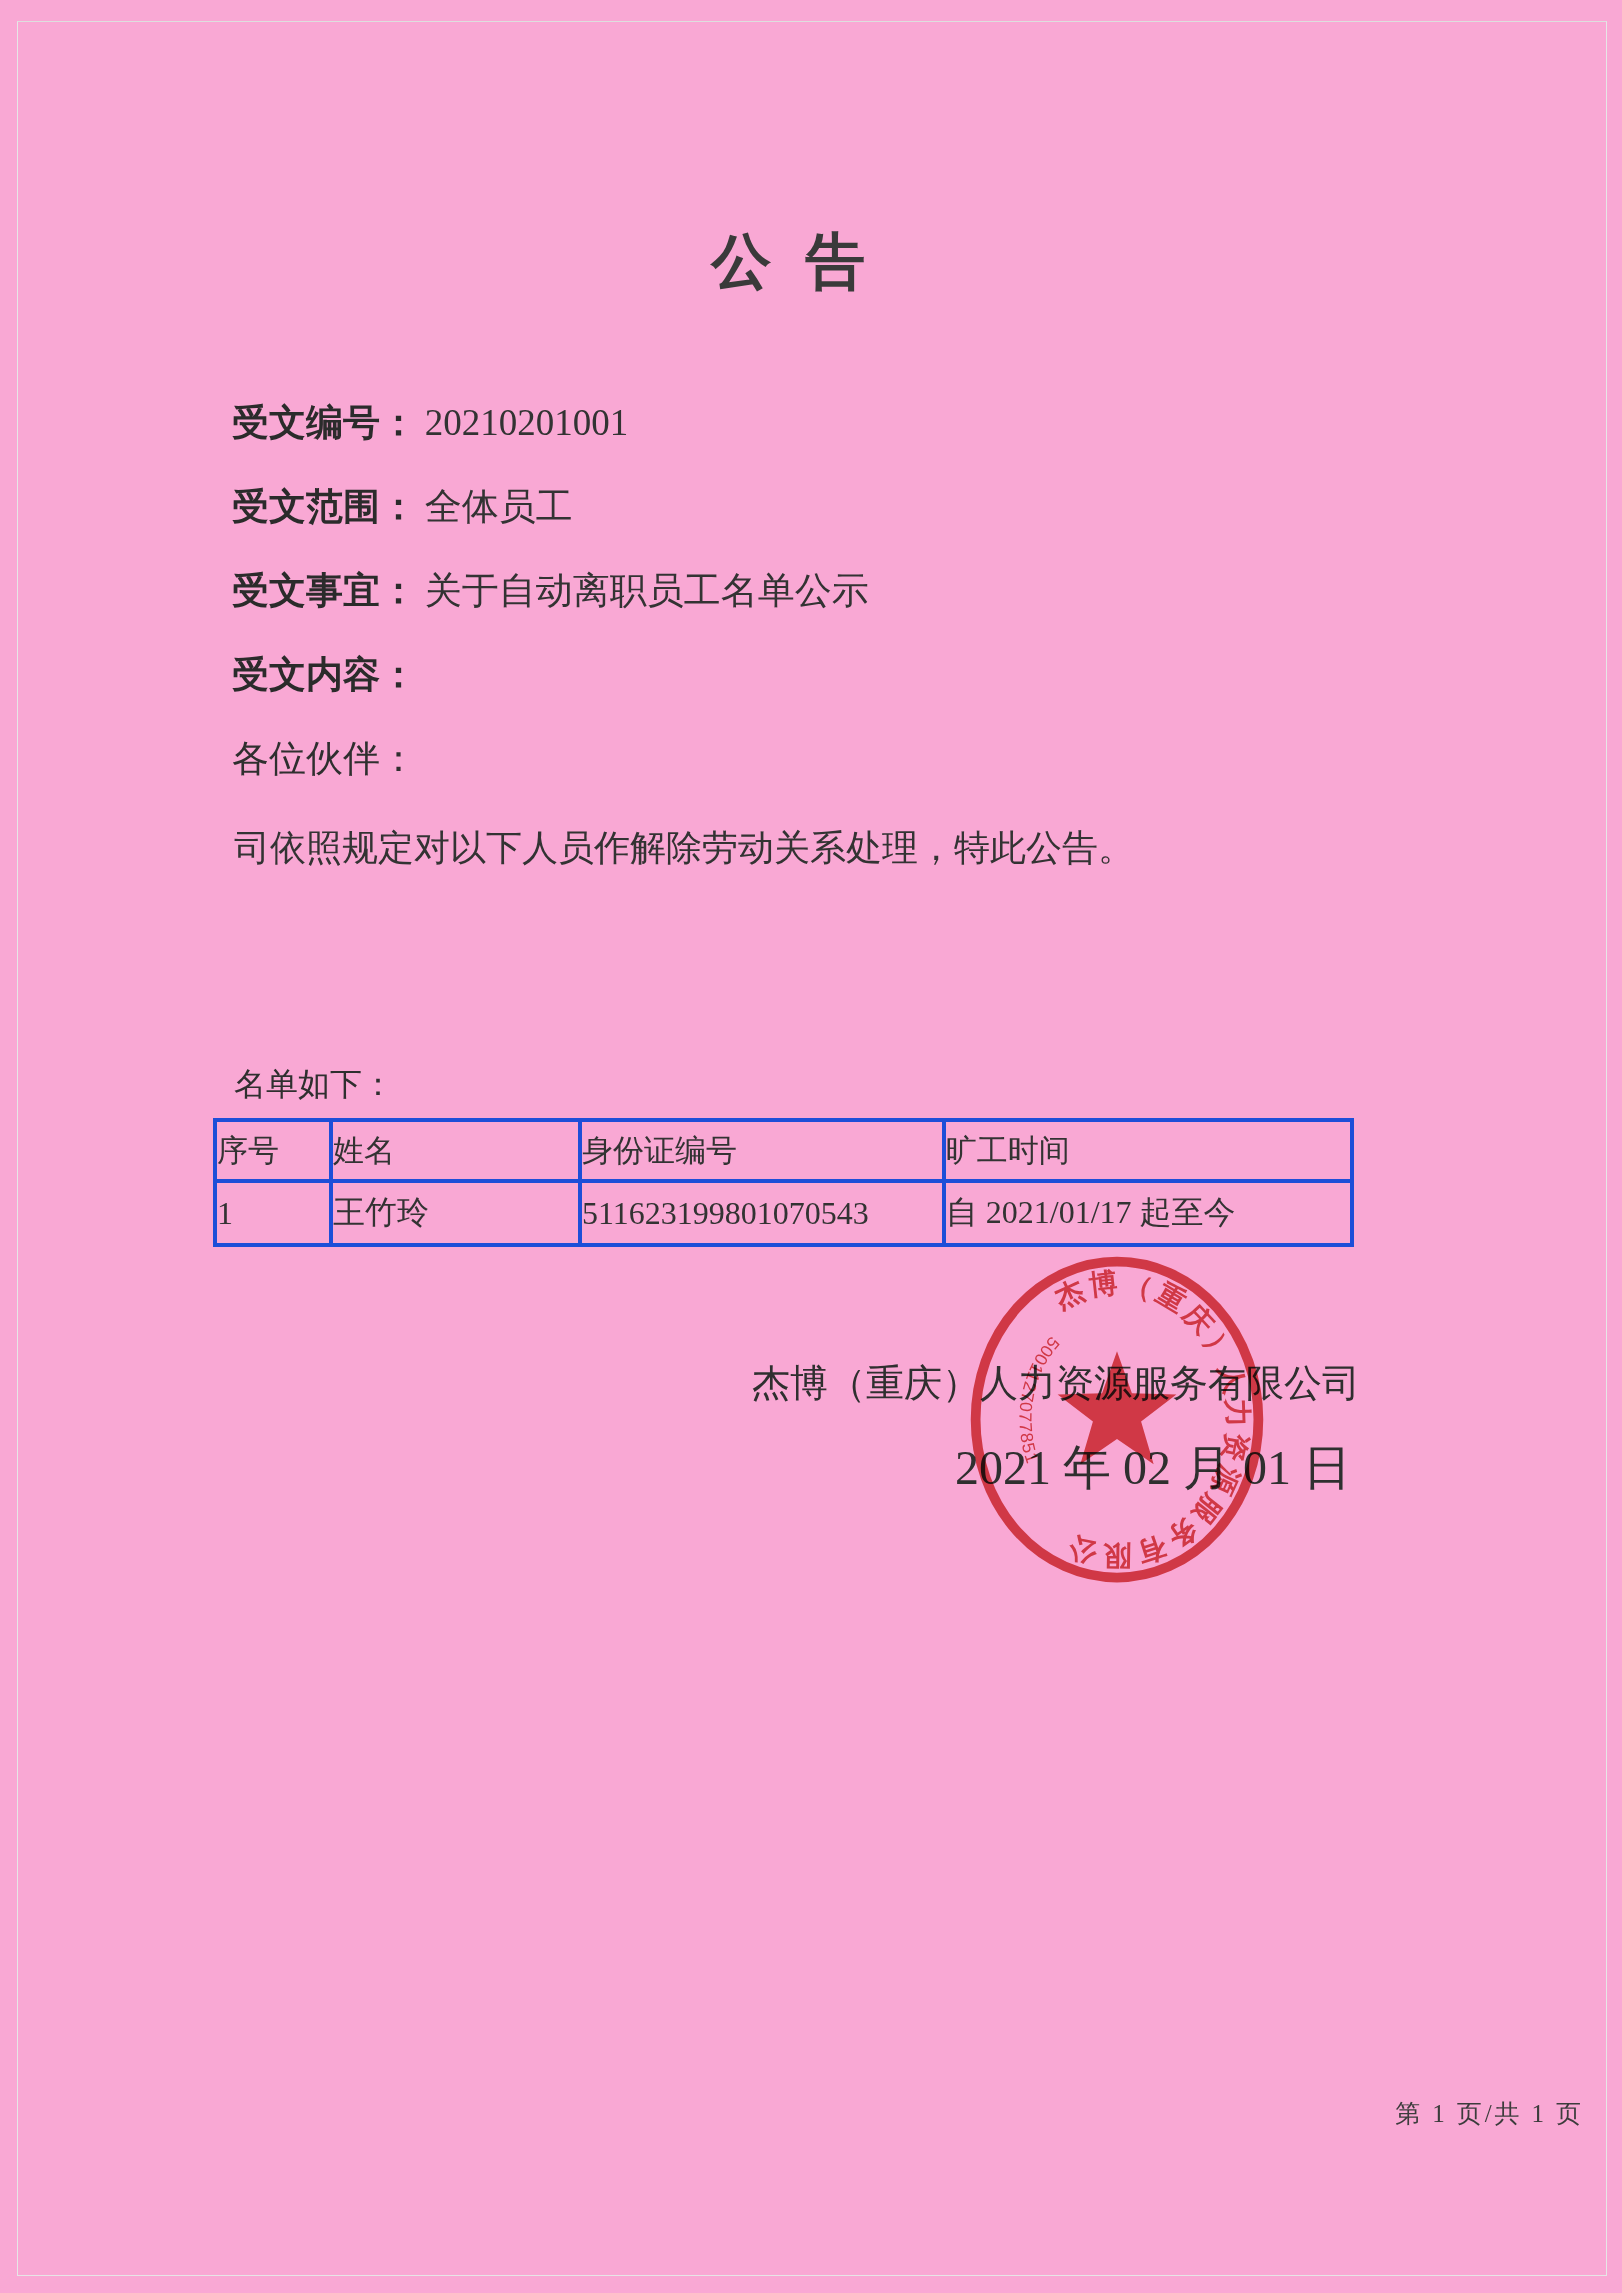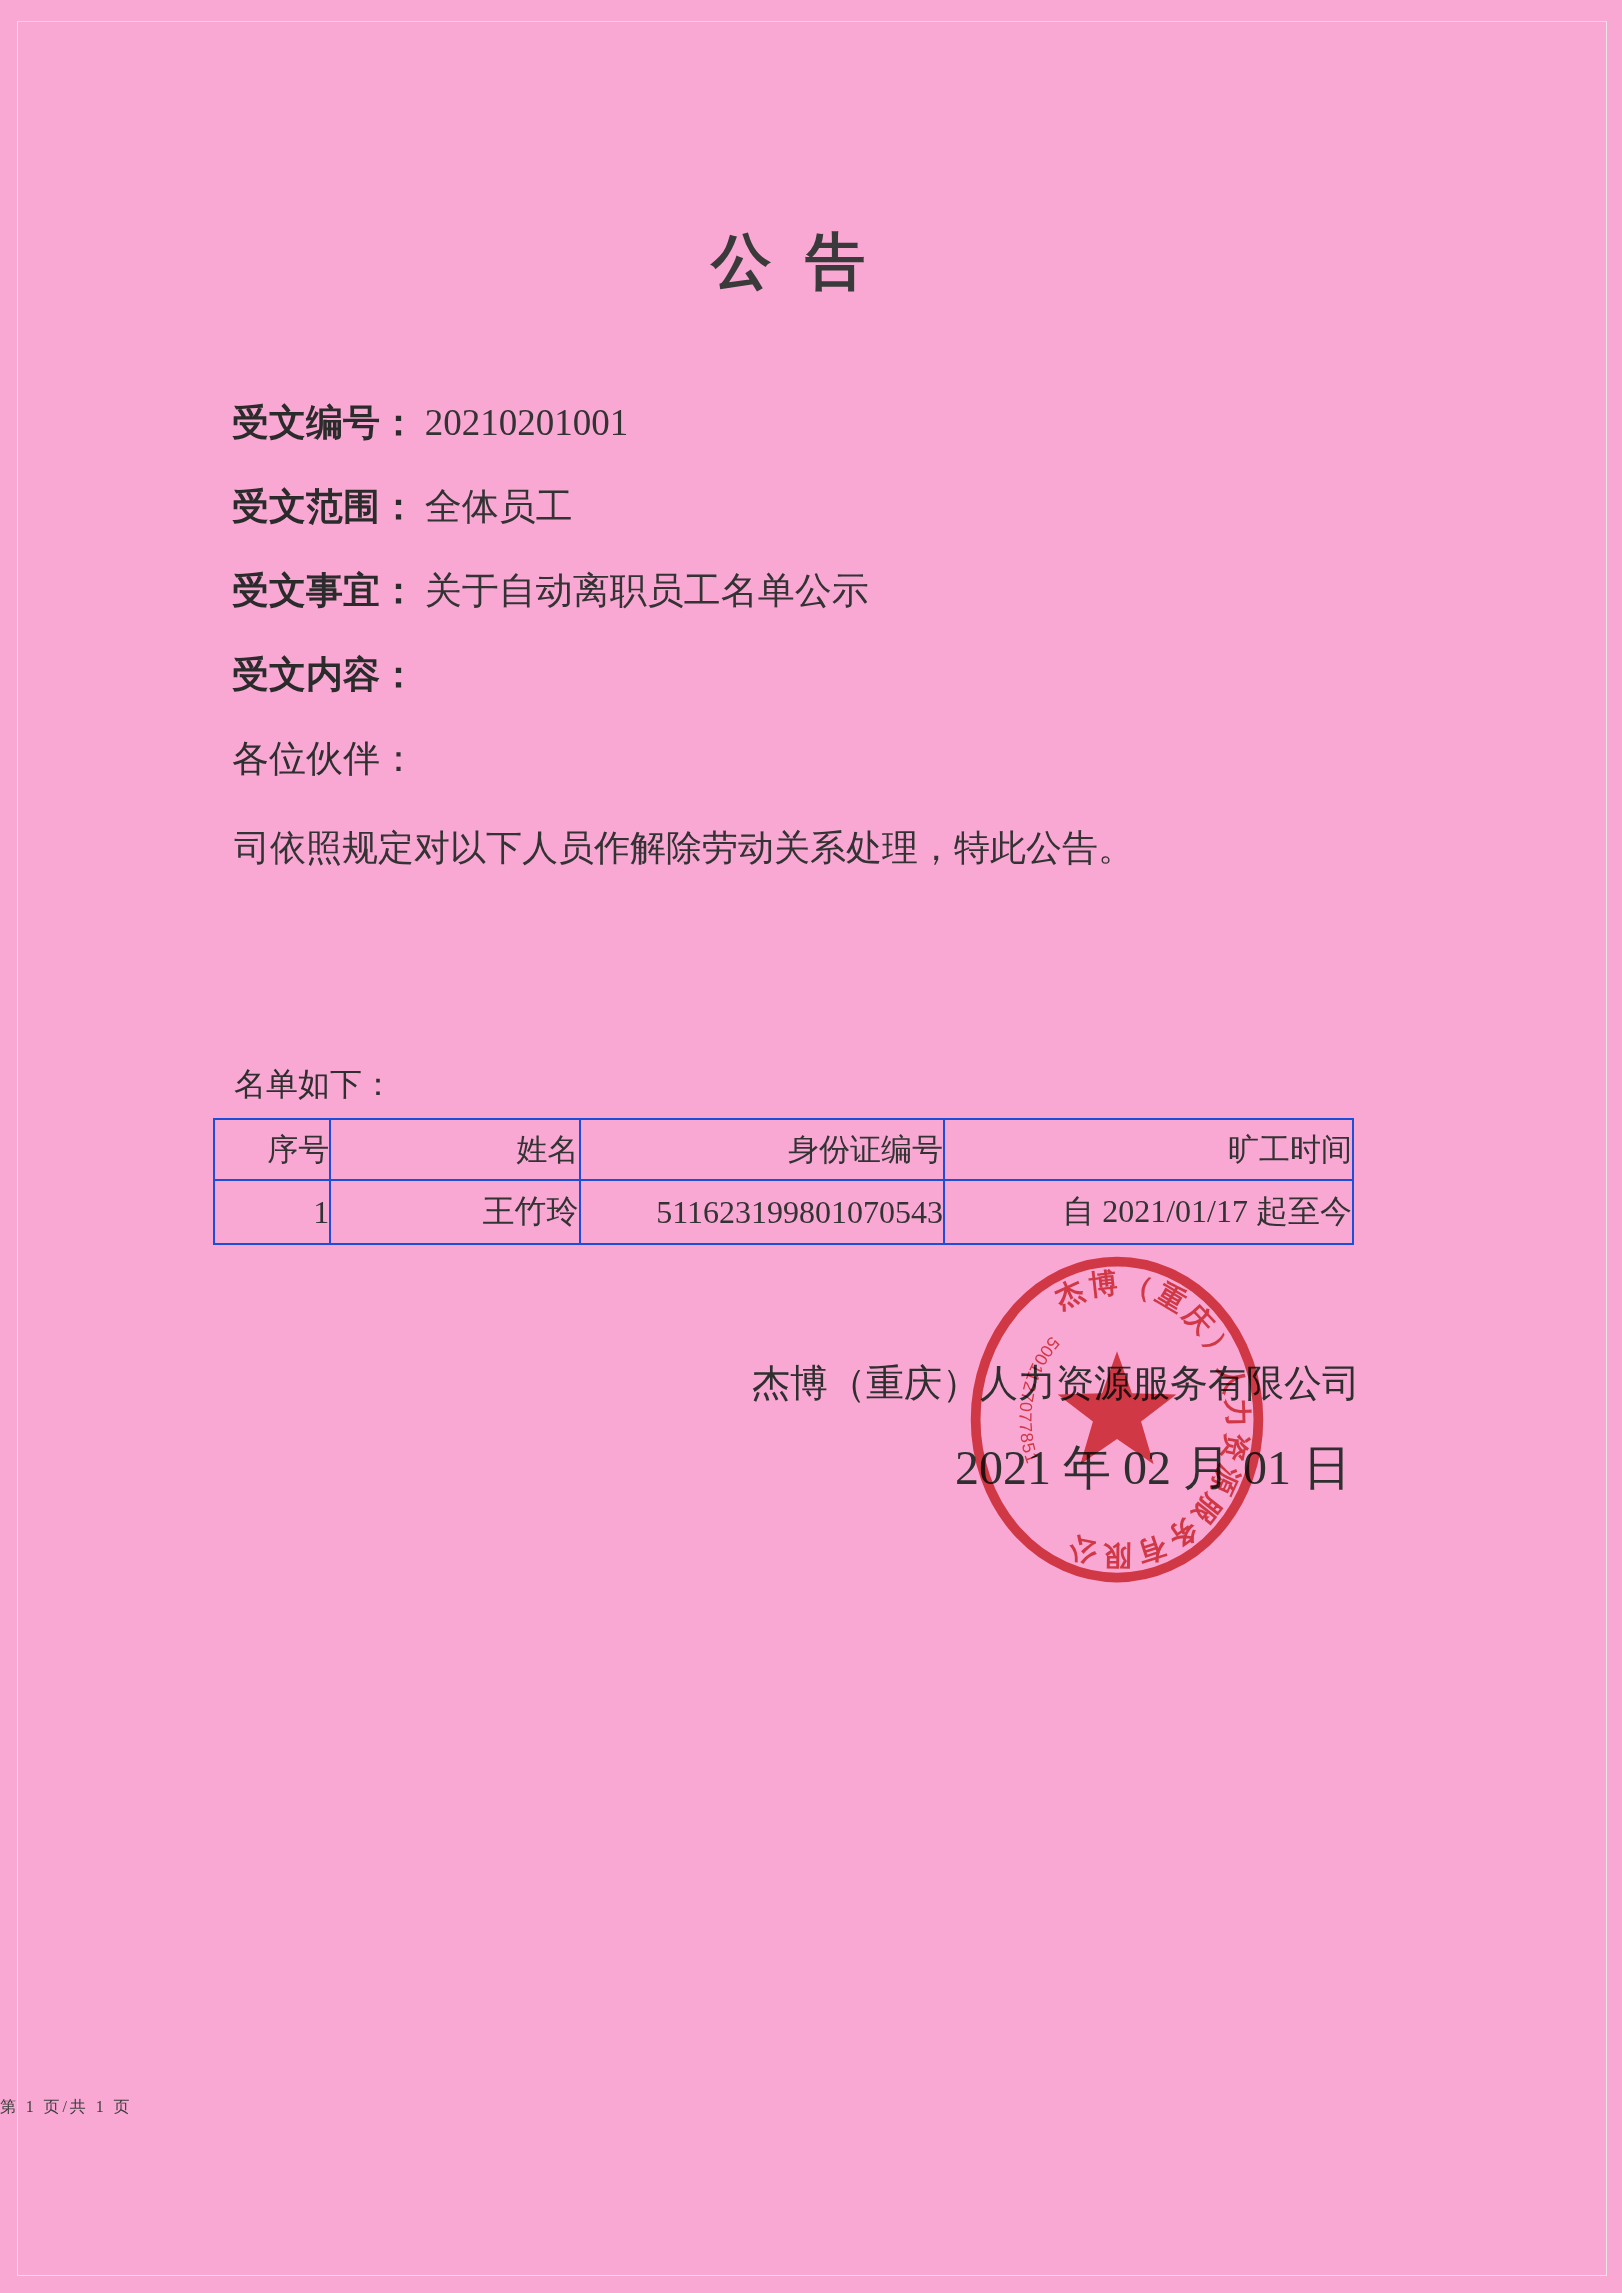--- a/index.html
+++ b/index.html
@@ -73,22 +73,22 @@
 
   .roster-table {
     position: absolute;
     top: 1118px; left: 213px;
     width: 1141px;
     border-collapse: collapse;
     table-layout: fixed;
     background: transparent;
   }
   .roster-table th, .roster-table td {
-    border: 2px solid #1d4ed8;
-    text-align: right;
+    border: 4px solid #1d4ed8;
+    text-align: left;
     vertical-align: middle;
     font-weight: normal;
     color: #333;
   }
   .roster-table th { height: 61px; font-size: 31px; border-bottom-width: 2.9px; }
   .roster-table td { height: 64px; font-size: 32px; }
   .col-idx   { width: 10.2%; }
   .col-name  { width: 21.9%; }
   .col-id    { width: 32.0%; }
   .col-time  { width: 35.9%; }
@@ -124,22 +124,22 @@
   .seal .ring-serial {
     font-family: "Liberation Sans", sans-serif;
     font-size: 18px;
     letter-spacing: 1px;
   }
 
   .footer {
     position: absolute;
     top: 2097px; left: 0; right: 0;
     padding-right: 39px;
-    text-align: left;
-    font-size: 16px;
+    text-align: right;
+    font-size: 25px;
     letter-spacing: 2.9px;
     color: #3c3c3c;
   }
 </style>
 </head>
 <body>
 
 <div class="page">
 
   <div class="scan-edge"></div>

